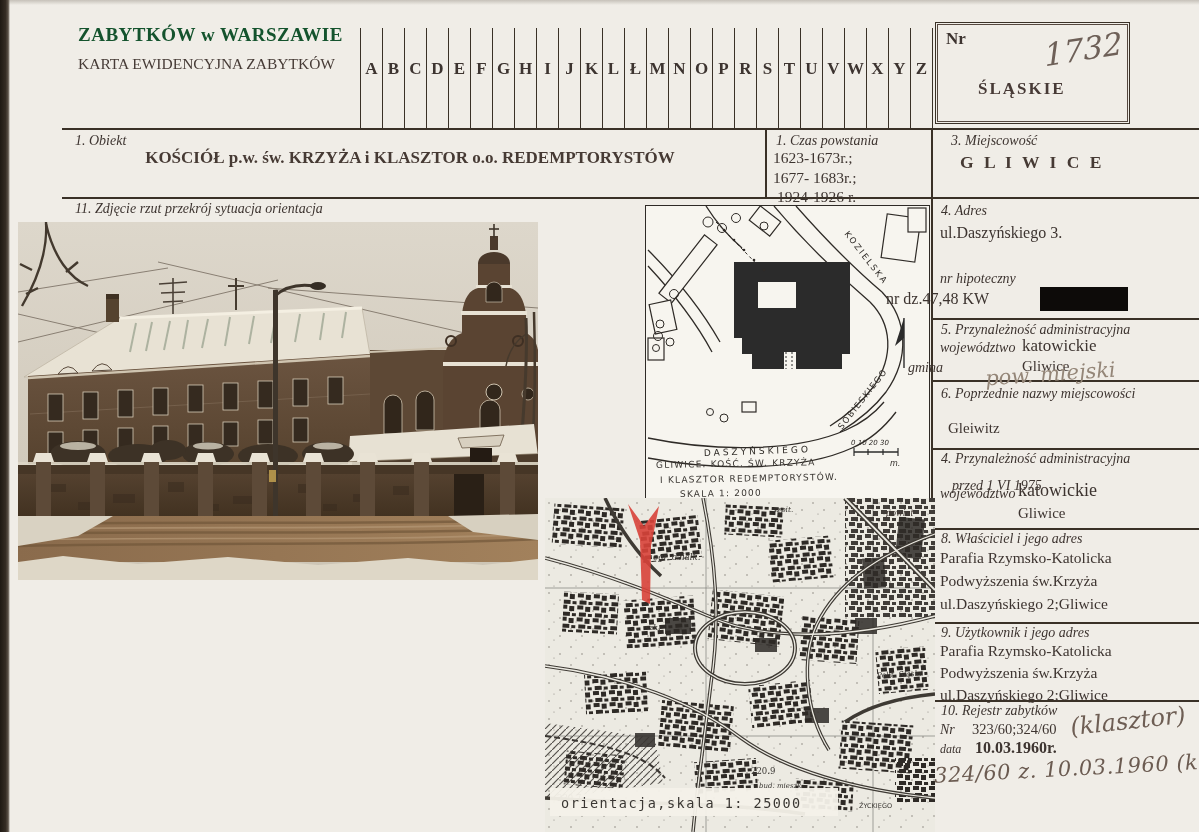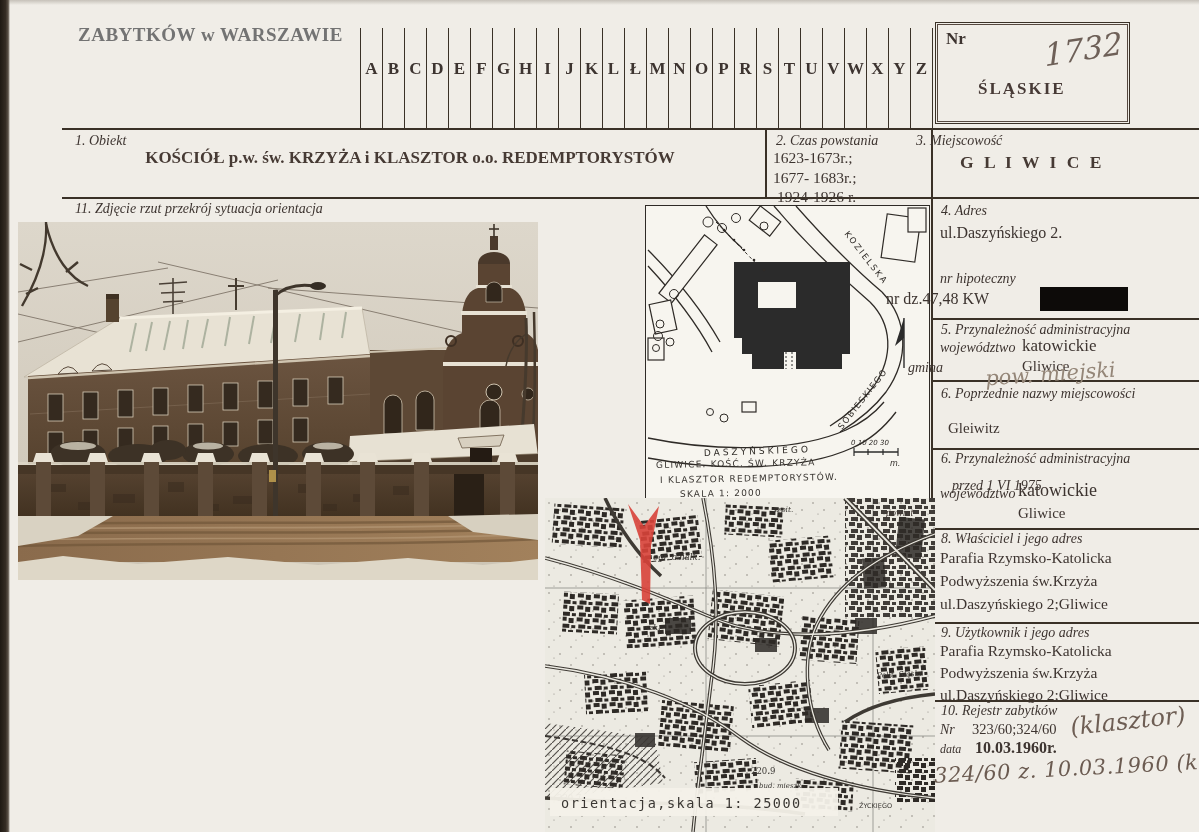--- a/index.html
+++ b/index.html
@@ -20,21 +20,22 @@
   .alpha .cell:last-child{border-right:1.6px solid #3a3127}
   .nrbox{border:1.8px solid #3a3127;box-shadow:inset 0 0 0 1px #f0ede7, inset 0 0 0 2px #55483f}
 </style>
 </head>
 <body>
 
 <div class="edge-left"></div>
 <div class="edge-top"></div>
 
 <div class="a" style="left:78px;top:24px;width:290px">
-  <div style="font-weight:bold;font-size:19px;color:#737373;letter-spacing:.5px">ZABYTKÓW  w  WARSZAWIE</div>
+  <div style="font-weight:bold;font-size:19px;color:#14532d;letter-spacing:.5px">ZABYTKÓW  w  WARSZAWIE</div>
+  <div style="font-size:15.5px;margin-top:9px;color:#463b36">KARTA EWIDENCYJNA ZABYTKÓW</div>
 </div>
 
 <div class="a alpha" style="left:360px;top:28px;width:573px;height:100px">
     <div class="cell">A</div>
     <div class="cell">B</div>
     <div class="cell">C</div>
     <div class="cell">D</div>
     <div class="cell">E</div>
     <div class="cell">F</div>
     <div class="cell">G</div>
@@ -72,24 +73,24 @@
 <div class="line" style="left:931px;top:318px;width:268px;height:1.6px"></div>
 <div class="line" style="left:931px;top:380px;width:268px;height:1.6px"></div>
 <div class="line" style="left:931px;top:448px;width:268px;height:1.6px"></div>
 <div class="line" style="left:931px;top:528px;width:268px;height:1.6px"></div>
 <div class="line" style="left:931px;top:622px;width:268px;height:1.6px"></div>
 <div class="line" style="left:931px;top:700px;width:268px;height:1.6px"></div>
 
 <div class="a lbl" style="left:75px;top:133px">1.  Obiekt</div>
 <div class="a" style="left:120px;top:148px;width:580px;text-align:center;font-weight:bold;font-size:17px;color:#463a34">KOŚCIÓŁ p.w. św. KRZYŻA  i  KLASZTOR  o.o. REDEMPTORYSTÓW</div>
 
-<div class="a lbl" style="left:776px;top:133px">2.  Czas powstania</div>
+<div class="a lbl" style="left:776px;top:133px">1.  Czas powstania</div>
 <div class="a" style="left:773px;top:148px;font-size:15.5px;line-height:19.5px;white-space:pre"><div>1623-1673r.;</div><div>1677- 1683r.;</div><div> 1924-1926 r.</div></div>
 
-<div class="a lbl" style="left:916px;top:133px">3.  Miejscowość</div>
+<div class="a lbl" style="left:951px;top:133px">3.  Miejscowość</div>
 <div class="a" style="left:960px;top:152px;font-weight:bold;font-size:17.5px;letter-spacing:3px;color:#463a34">G L I W I C E</div>
 
 <div class="a lbl" style="left:75px;top:201px">11.  Zdjęcie rzut przekrój sytuacja orientacja</div>
 
 <div class="a" style="left:18px;top:222px;width:520px;height:358px">
 <svg width="520" height="358" viewBox="0 0 520 358">
   <defs>
     <linearGradient id="skyg" x1="0" y1="0" x2="0" y2="1">
       <stop offset="0" stop-color="#ddd7cb"></stop>
           <stop offset="1" stop-color="#ccc4b5"></stop>
@@ -478,36 +479,36 @@
     <text x="214" y="290" font-size="7">bud. mieszk.</text>
     <text x="314" y="310" font-size="6.5" font-style="normal" font-family="DejaVu Sans">ŻYCKIEGO</text>
   </g>
 
   <rect x="5" y="290" width="288" height="28" fill="#f4f1e9" opacity=".95"></rect>
   <text x="16" y="310" font-size="13.5" letter-spacing="1.5" font-family="DejaVu Sans Mono" fill="#3a3733">orientacja,skala 1: 25000</text>
 </svg>
 </div>
 
 <div class="a lbl" style="left:941px;top:203px">4.  Adres</div>
-<div class="a val" style="left:940px;top:224px">ul.Daszyńskiego 2.</div>
+<div class="a val" style="left:940px;top:224px">ul.Daszyńskiego 3.</div>
 <div class="a lbl" style="left:940px;top:271px">nr hipoteczny</div>
 <div class="a val" style="left:886px;top:290px">nr dz.47,48   KW</div>
 <div class="a" style="left:1040px;top:287px;width:88px;height:24px;background:#0d0b09"></div>
 
 <div class="a lbl" style="left:941px;top:322px">5.  Przynależność administracyjna</div>
 <div class="a lbl" style="left:940px;top:340px;font-size:14px">województwo</div>
 <div class="a" style="left:1022px;top:336px;font-size:17px">katowickie</div>
 <div class="a lbl" style="left:908px;top:360px;font-size:14px">gmina</div>
 <div class="a val" style="left:1022px;top:358px;font-size:15px">Gliwice</div>
 <div class="a hand" style="left:985px;top:362px;font-size:21px;color:#948678;transform:rotate(-4deg)">pow. miejski</div>
 
 <div class="a lbl" style="left:941px;top:386px">6.  Poprzednie nazwy miejscowości</div>
 <div class="a val" style="left:948px;top:420px;font-size:15px">Gleiwitz</div>
 
-<div class="a lbl" style="left:941px;top:451px">6.  Przynależność administracyjna</div>
+<div class="a lbl" style="left:941px;top:451px">4.  Przynależność administracyjna</div>
 <div class="a lbl" style="left:952px;top:478px">przed 1 VI 1975</div>
 <div class="a lbl" style="left:940px;top:486px;font-size:14px">województwo</div>
 <div class="a" style="left:1018px;top:480px;font-size:18px">katowickie</div>
 <div class="a lbl" style="left:886px;top:507px;font-size:10px">powiat</div>
 <div class="a val" style="left:1018px;top:505px;font-size:15px">Gliwice</div>
 
 <div class="a lbl" style="left:941px;top:531px">8.  Właściciel i jego adres</div>
 <div class="a" style="left:940px;top:546px;font-size:15.5px;line-height:23px;white-space:nowrap">
     <div>Parafia  Rzymsko-Katolicka</div>
     <div>Podwyższenia św.Krzyża</div>

